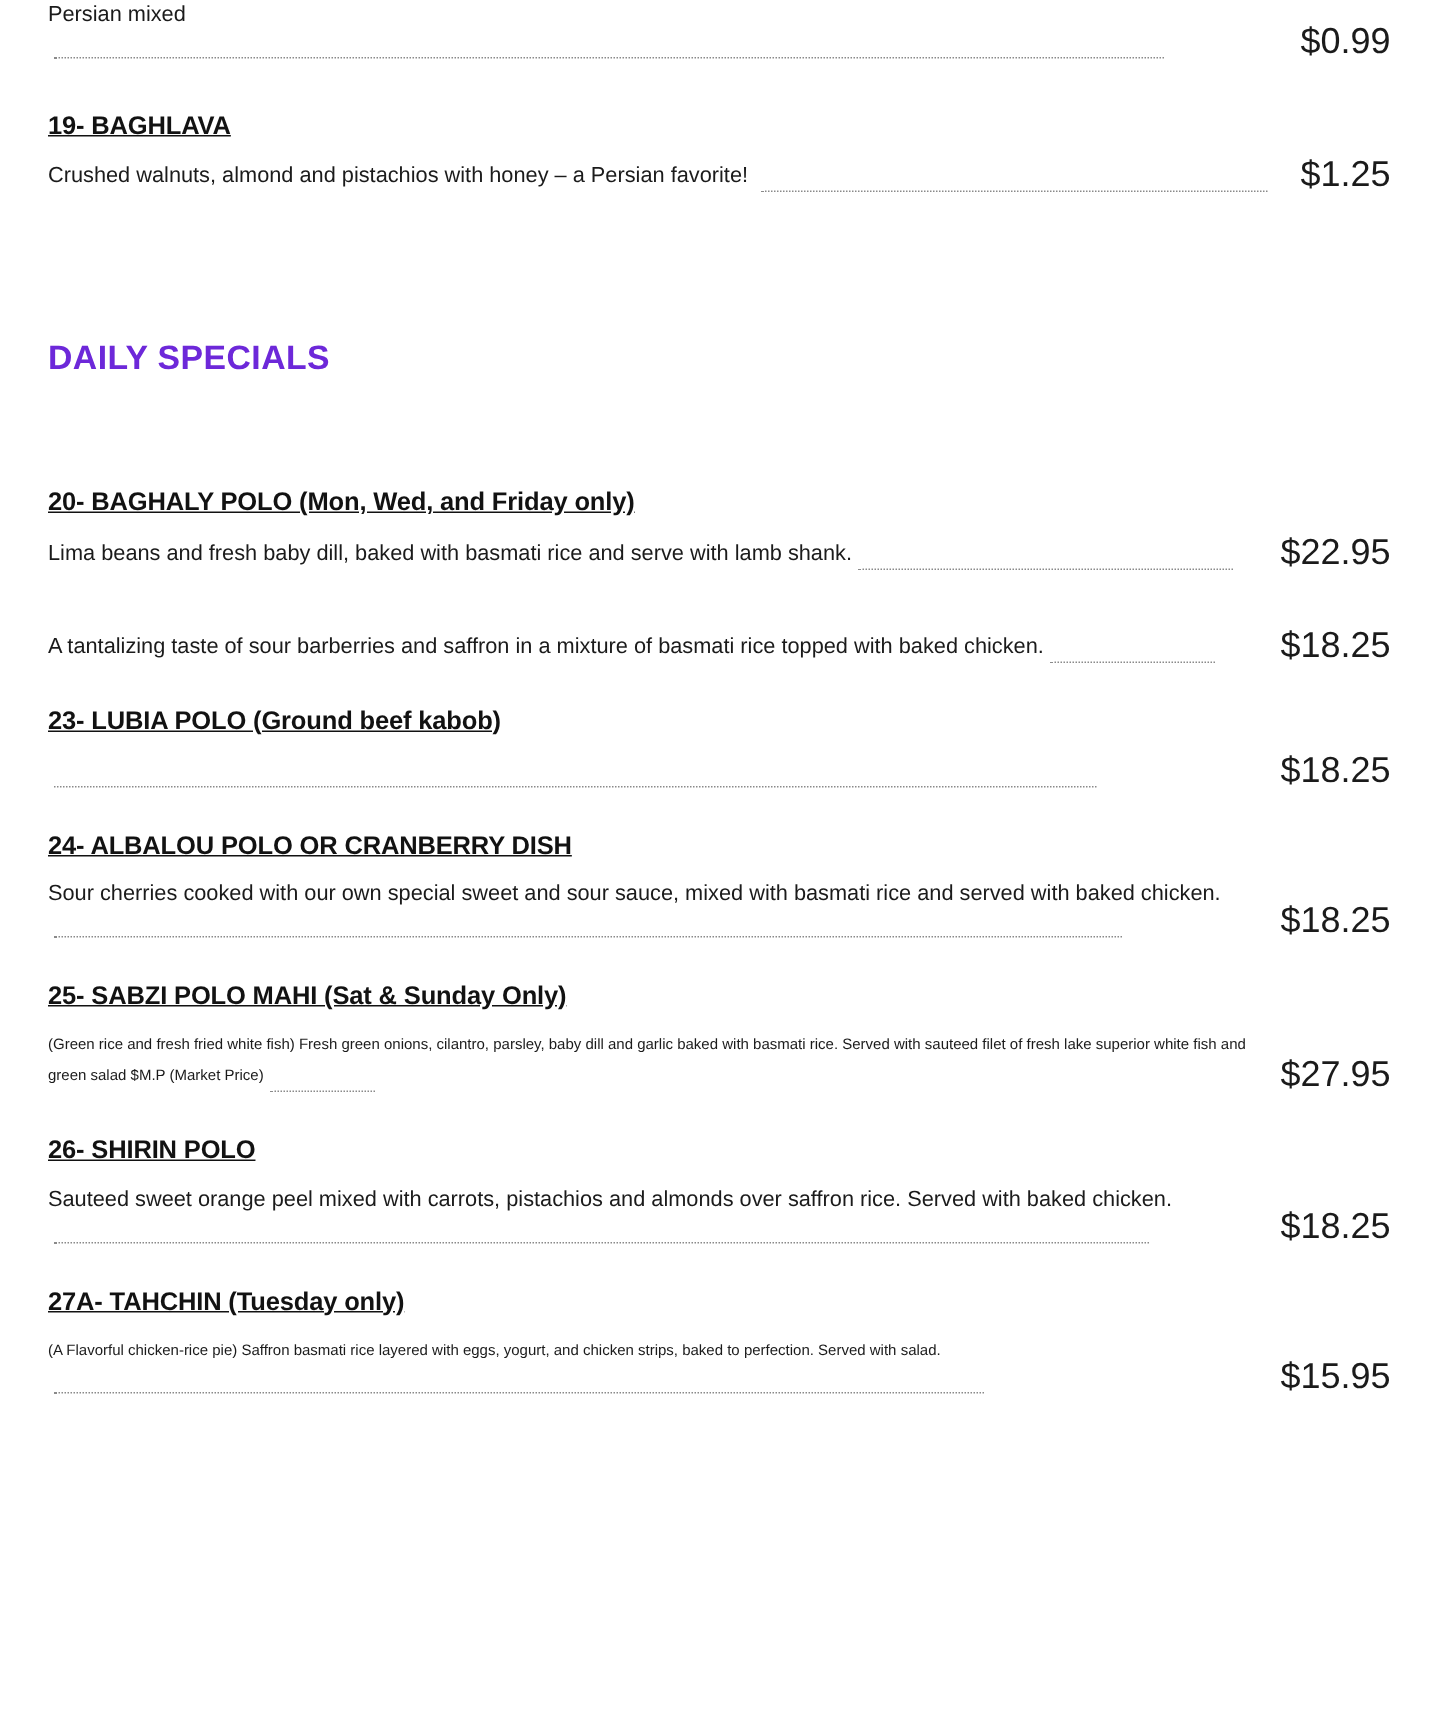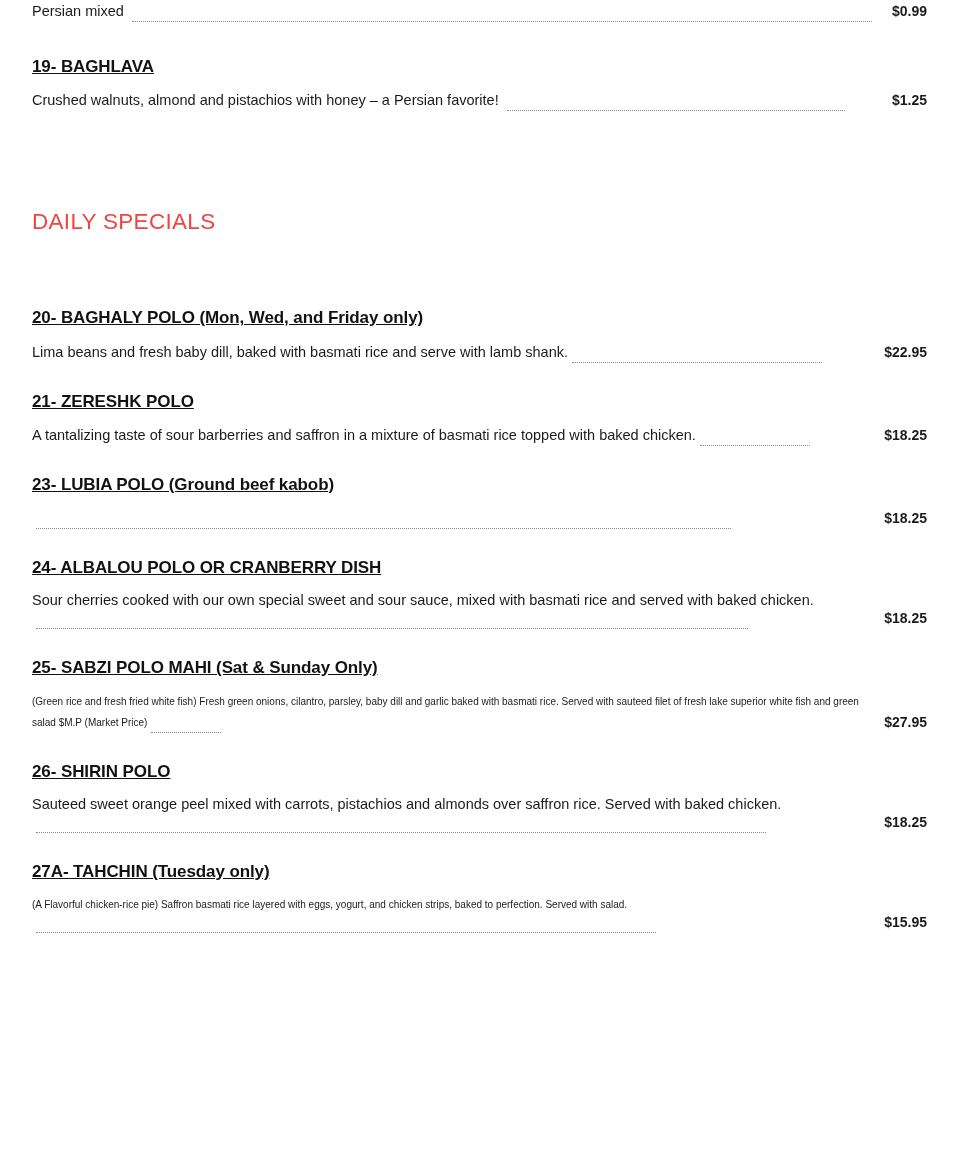--- a/index.html
+++ b/index.html
@@ -56,35 +56,34 @@
   }
   .leader {
     display: inline-block;
     vertical-align: bottom;
     border-bottom: 1.6px dotted #8a8a8a;
     height: 9px;
     margin-left: 4px;
   }
   .price {
     flex: 0 0 auto;
-    font-size: 14px;
+    font-size: 24px;
     color: #1b1b1b;
     text-align: right;
     padding-left: 10px;
     white-space: nowrap;
     line-height: 22px;
-    font-weight: bold;
   }
 
   
   .section-heading {
     font-size: 22.5px;
-    font-weight: normal;
+    font-weight: bold;
     letter-spacing: 0.3px;
-    color: #ef4444;
+    color: #6d28d9;
     margin: 0;
   }
   .gap-12 { height: 12px; }
   .gap-20 { height: 20px; }
   .gap-28 { height: 28px; }
   .gap-34 { height: 34px; }
   .gap-46 { height: 46px; }
   .gap-52 { height: 52px; }
 
   .clipped-bottom {
@@ -133,21 +132,20 @@
       <div class="item">
         <div class="item-title">20- BAGHALY POLO (Mon, Wed, and Friday only)</div>
         <div class="gap-12"></div>
         <div class="desc-row">
           <div class="desc-wrap"><span class="desc">Lima beans and fresh baby dill, baked with basmati rice and serve with lamb shank.</span><span class="leader" style="width: 250px;"></span></div>
           <div class="price">$22.95</div>
         </div>
         <div class="gap-28"></div>
       </div>
       <div class="item">
-        <div class="item-title">21- ZERESHK POLO</div>
         <div class="gap-12"></div>
         <div class="desc-row">
           <div class="desc-wrap"><span class="desc">A tantalizing taste of sour barberries and saffron in a mixture of basmati rice topped with baked chicken.</span><span class="leader" style="width: 110px;"></span></div>
           <div class="price">$18.25</div>
         </div>
         <div class="gap-28"></div>
       </div>
       <div class="item">
         <div class="item-title">23- LUBIA POLO (Ground beef kabob)</div>
         <div class="gap-12"></div>

